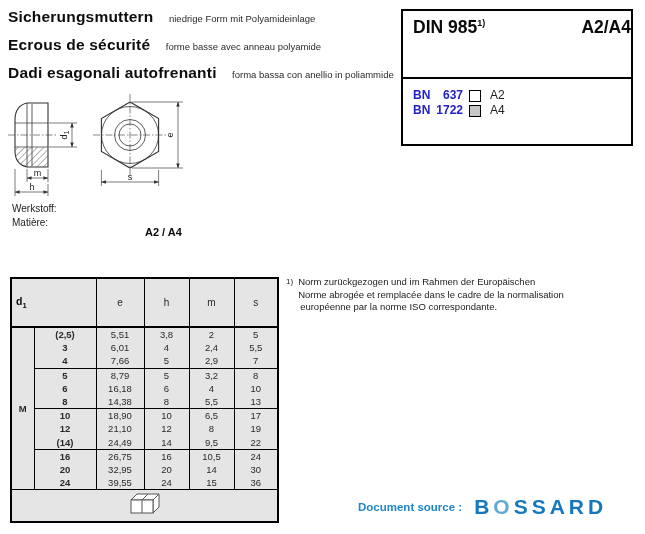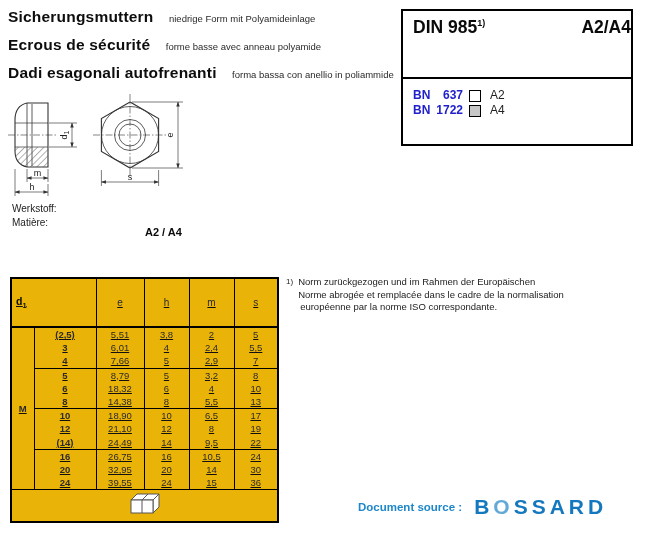--- a/index.html
+++ b/index.html
@@ -32,21 +32,21 @@
   .material-block{position:absolute;left:12px;top:202px;font-size:10px;color:#222;line-height:14px;}
   .material-value{position:absolute;left:145px;top:226px;font-size:11px;font-weight:bold;color:#0a0a0a;}
 
   
   .footnote{position:absolute;left:286px;top:276px;width:352px;display:flex;}
   .fn-marker{font-size:8px;margin-right:5px;margin-top:1px;color:#222;}
   .fn-text{font-size:9.5px;line-height:12.5px;color:#222;}
 
   
   .dim-table{position:absolute;left:10px;top:277px;border-collapse:collapse;table-layout:fixed;
-             border:2px solid #000;background:#eab308;text-decoration:underline;}
+             border:2px solid #000;background:#e5e5e5;}
   .dim-table td,.dim-table th{padding:0;margin:0;font-size:9.5px;text-align:center;vertical-align:middle;color:#2a2a2a;}
   .dim-table .hdr td{height:47px;border-bottom:2px solid #000;font-size:10px;}
   .dim-table .hdr .dim-cell{text-align:left;padding-left:4px;font-size:10.5px;font-weight:bold;color:#0a0a0a;}
   .vline{border-right:1px solid #000;}
   .dim-table .body-row td{height:13.2px;line-height:13.2px;}
   .m-cell{border-right:1px solid #000;font-weight:bold;font-size:10.5px;color:#0a0a0a;}
   .size-cell{color:#2121cc;font-weight:bold;}
   .sep td{border-bottom:1px solid #000;}
   .pack-cell{height:31px;border-top:1px solid #000;text-align:left;padding-left:11px;}
 
@@ -222,21 +222,21 @@
     </tr>
     <tr class="body-row">
       <td class="size-cell vline">5</td>
       <td class="vline">8,79</td>
       <td class="vline">5</td>
       <td class="vline">3,2</td>
       <td>8</td>
     </tr>
     <tr class="body-row">
       <td class="size-cell vline">6</td>
-      <td class="vline">18,32</td>
+      <td class="vline">16,18</td>
       <td class="vline">6</td>
       <td class="vline">4</td>
       <td>10</td>
     </tr>
     <tr class="body-row sep">
       <td class="size-cell vline">8</td>
       <td class="vline">14,38</td>
       <td class="vline">8</td>
       <td class="vline">5,5</td>
       <td>13</td>

